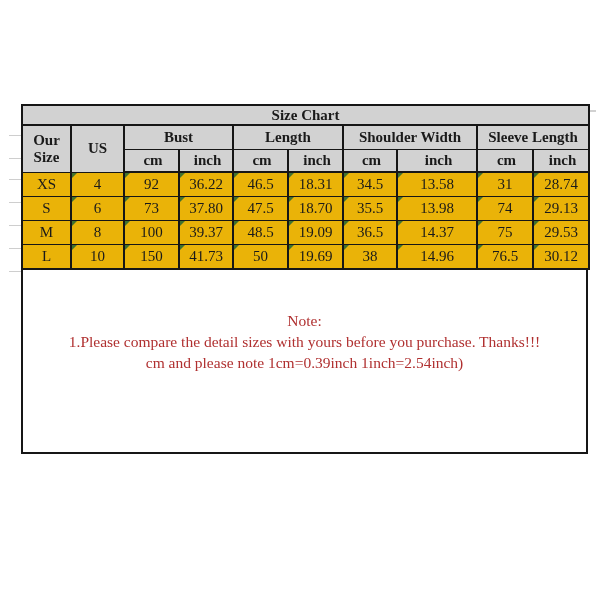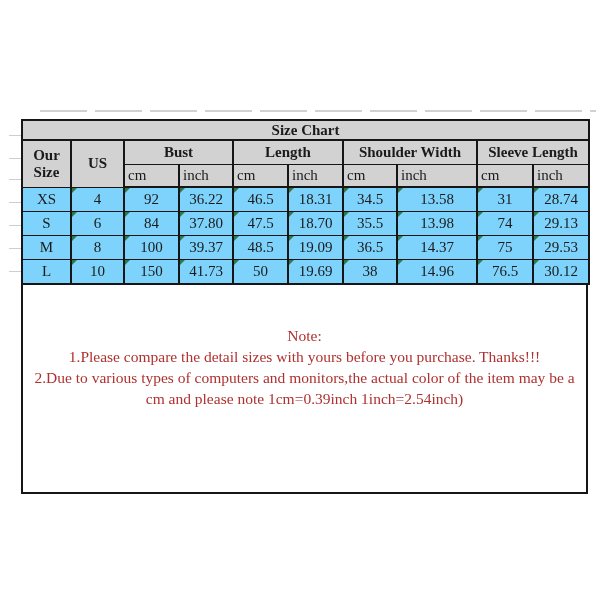--- a/index.html
+++ b/index.html
@@ -15,51 +15,51 @@
     font-family:"Liberation Serif","DejaVu Serif",serif;color:#1a1a1a;
   }
   
   .grid-dash-top{
     position:absolute;left:40px;top:110px;width:556px;height:2px;
     background:repeating-linear-gradient(90deg,var(--gridline) 0 47px,transparent 47px 55px);
     opacity:.85;
   }
   .tick{position:absolute;left:9px;width:12px;height:1px;background:var(--gridline);opacity:.9;}
   
-  .content{position:absolute;left:21px;top:119px;width:567px;}
+  .content{position:absolute;left:21px;top:104px;width:567px;}
   table.size-chart{
     border-collapse:collapse;table-layout:fixed;width:567px;
     font-size:15px;
   }
   td{
     border-left:2px solid var(--border);
     border-right:2px solid var(--border);
     border-top:1px solid var(--border);
     border-bottom:1px solid var(--border);
     padding:0;position:relative;overflow:hidden;
     text-align:center;vertical-align:middle;
   }
   tr.r-title td{
     border:2px solid var(--border);
     background:var(--header-fill);font-weight:bold;height:18px;line-height:1;
   }
   tr.r-group td{background:var(--header-fill);font-weight:bold;height:23px;border-top:2px solid var(--border);}
-  tr.r-unit td{background:var(--header-fill);text-align:left;padding-left:3px;height:21px;border-bottom:2px solid var(--border);}
+  tr.r-unit td{background:var(--header-fill);text-align:center;padding-left:3px;height:21px;border-bottom:2px solid var(--border);font-weight:bold;}
   td.hdr-merged{background:var(--header-fill);font-weight:bold;line-height:1.15;}
-  tr.r-data td{height:23px;background:#7dd3fc;margin-left:12px;}
+  tr.r-data td{height:23px;background:#eab308;margin-left:12px;}
   tr.r-data:last-child td{border-bottom:2px solid var(--border);}
   
   td.mark::before{
     content:"";position:absolute;top:0;left:0;width:0;height:0;
     border-top:5px solid var(--marker-green);border-right:5px solid transparent;
     opacity:.9;
   }
   
   .lower-frame{
-    box-sizing:border-box;width:567px;height:209px;
+    box-sizing:border-box;width:567px;height:184px;
     border:2px solid var(--border);border-top:none;
     background:#ffffff;
   }
   .note{padding-top:40px;text-align:center;color:var(--note-text);}
   .note-line{font-size:15.5px;line-height:21px;white-space:nowrap;}
 </style>
 </head>
 <body>
 
 <div class="grid-dash-top"></div>
@@ -115,21 +115,21 @@
         <td class="mark">46.5</td>
         <td class="mark">18.31</td>
         <td class="mark">34.5</td>
         <td class="mark">13.58</td>
         <td class="mark">31</td>
         <td class="mark">28.74</td>
       </tr>
       <tr class="r-data">
         <td>S</td>
         <td class="mark">6</td>
-        <td class="mark">84</td>
+        <td class="mark">73</td>
         <td class="mark">37.80</td>
         <td class="mark">47.5</td>
         <td class="mark">18.70</td>
         <td class="mark">35.5</td>
         <td class="mark">13.98</td>
         <td class="mark">74</td>
         <td class="mark">29.13</td>
       </tr>
       <tr class="r-data">
         <td>M</td>
@@ -155,17 +155,16 @@
         <td class="mark">76.5</td>
         <td class="mark">30.12</td>
       </tr>
     </tbody>
   </table>
 
   <div class="lower-frame">
     <div class="note">
       <div class="note-line">Note:</div>
       <div class="note-line">1.Please compare the detail sizes with yours before you purchase. Thanks!!!</div>
-      <div class="note-line">2.Due to various types of computers and monitors,the actual color of the item may be a</div>
       <div class="note-line">cm and please note 1cm=0.39inch 1inch=2.54inch)</div>
     </div>
   </div>
 </div>
 
 </body></html>

